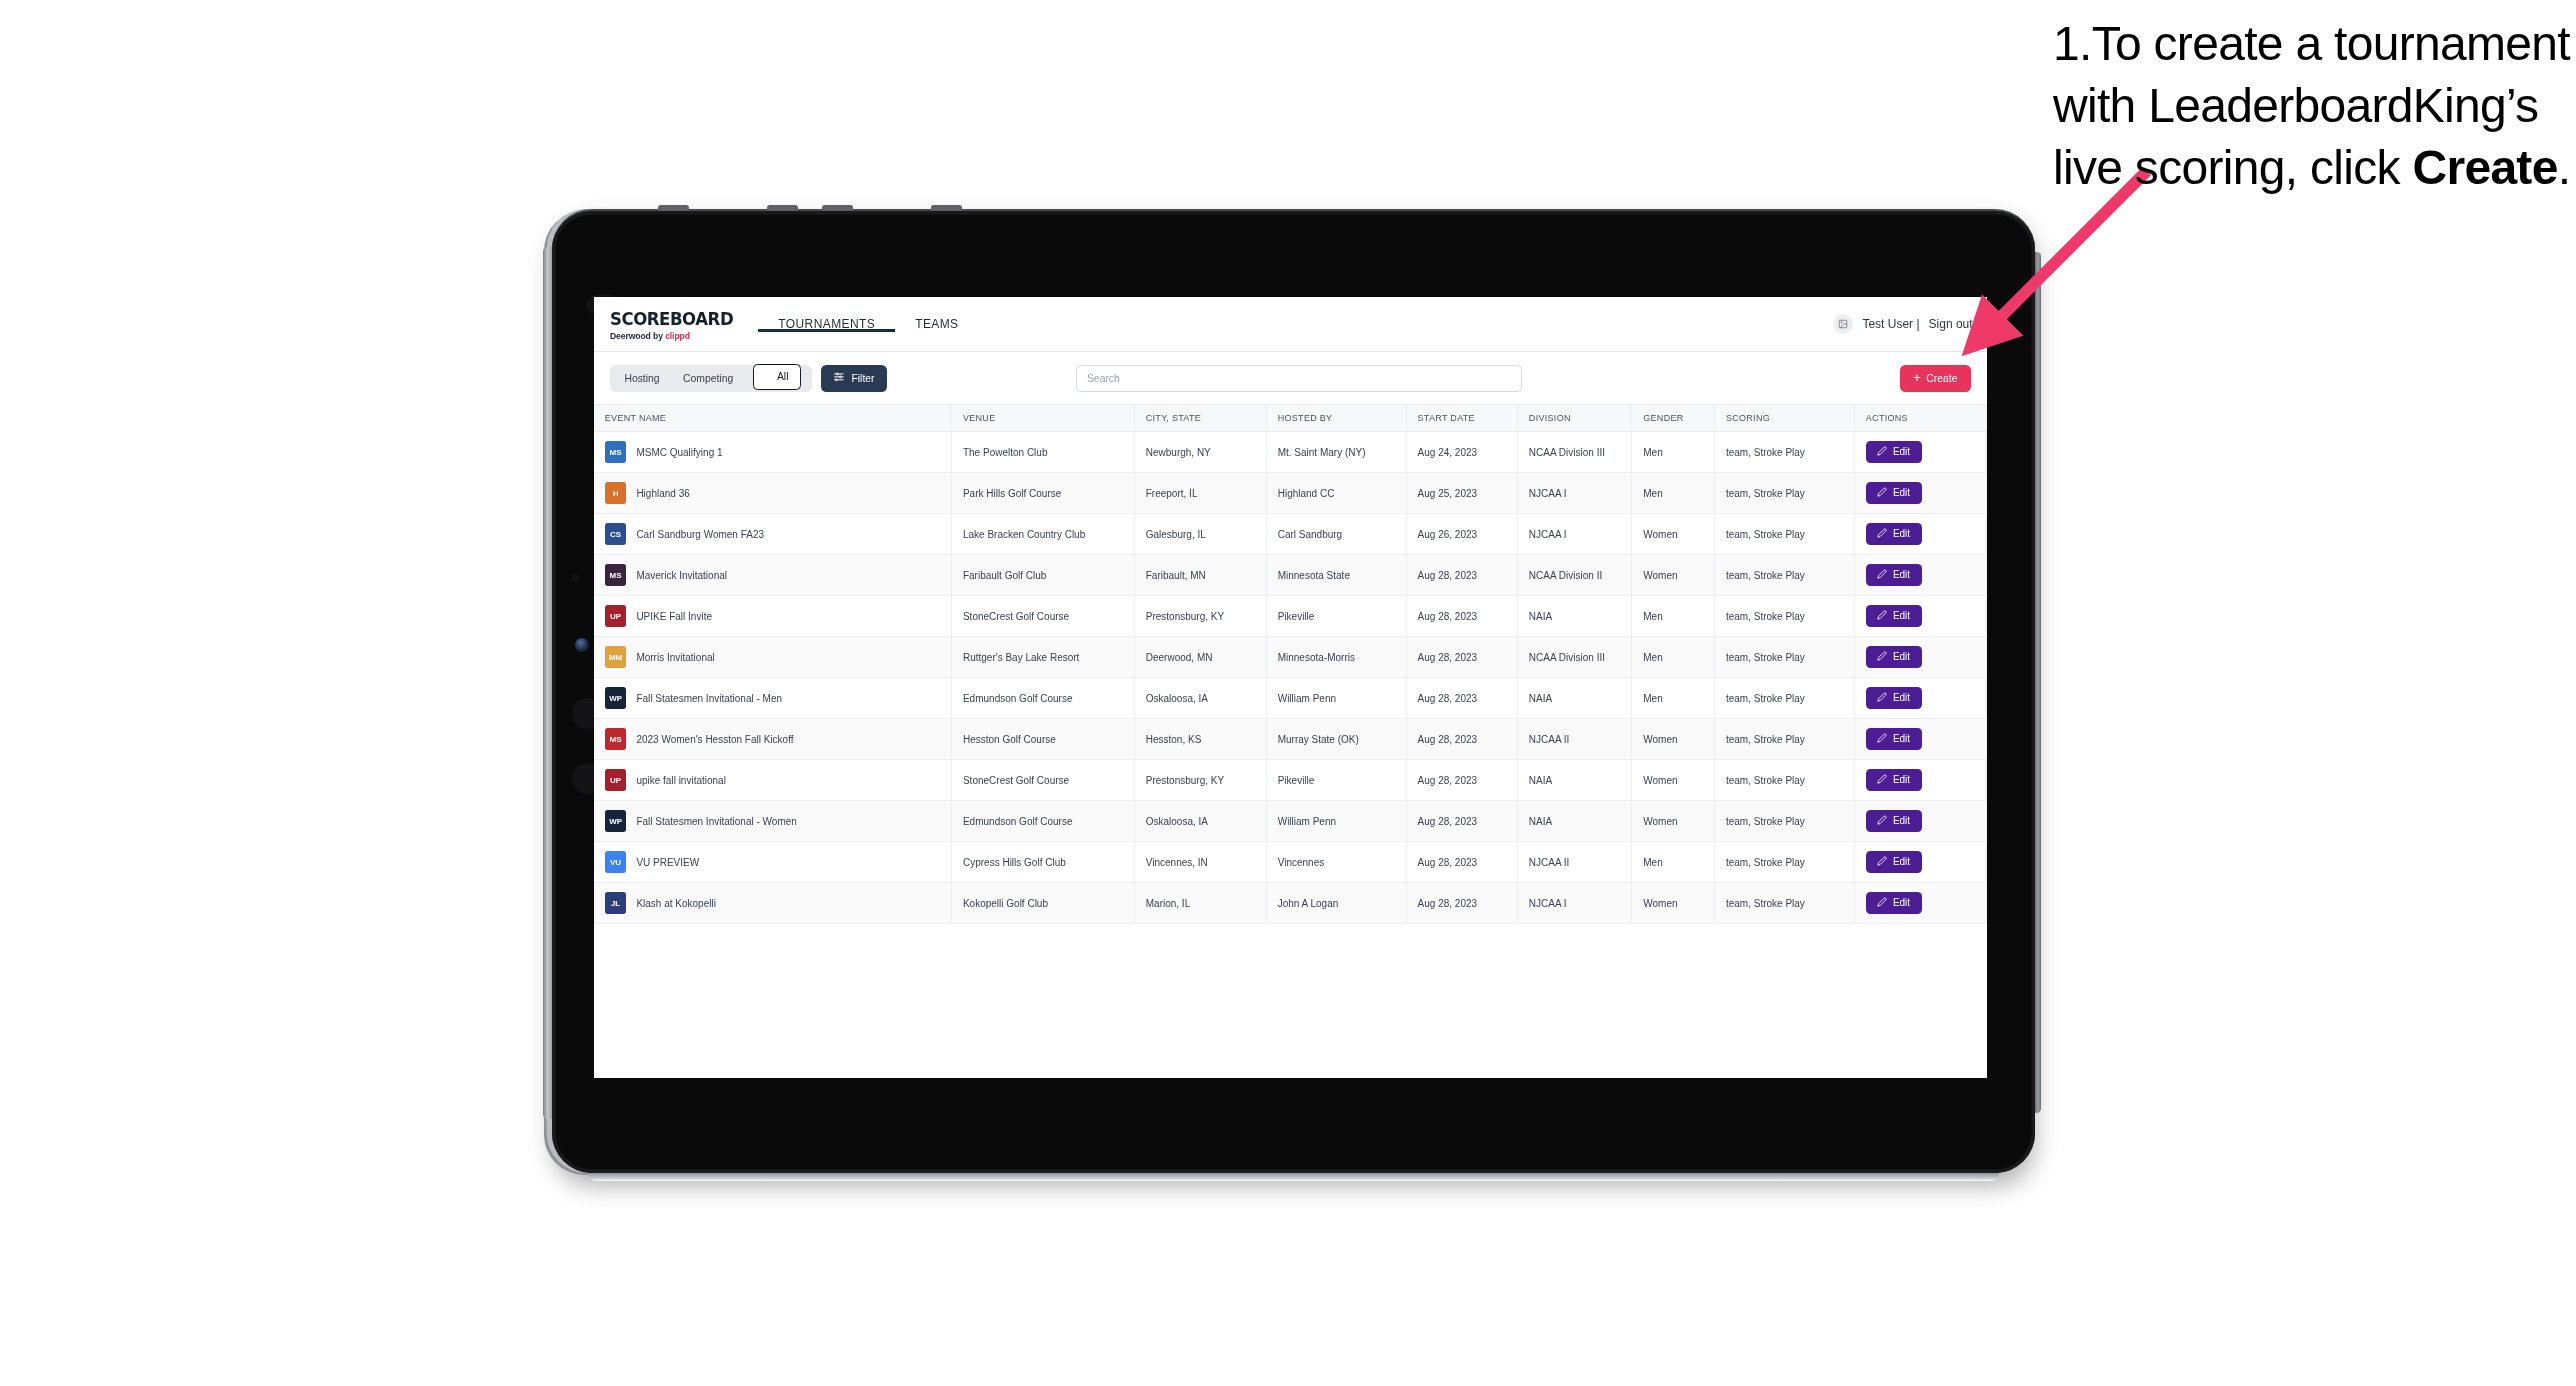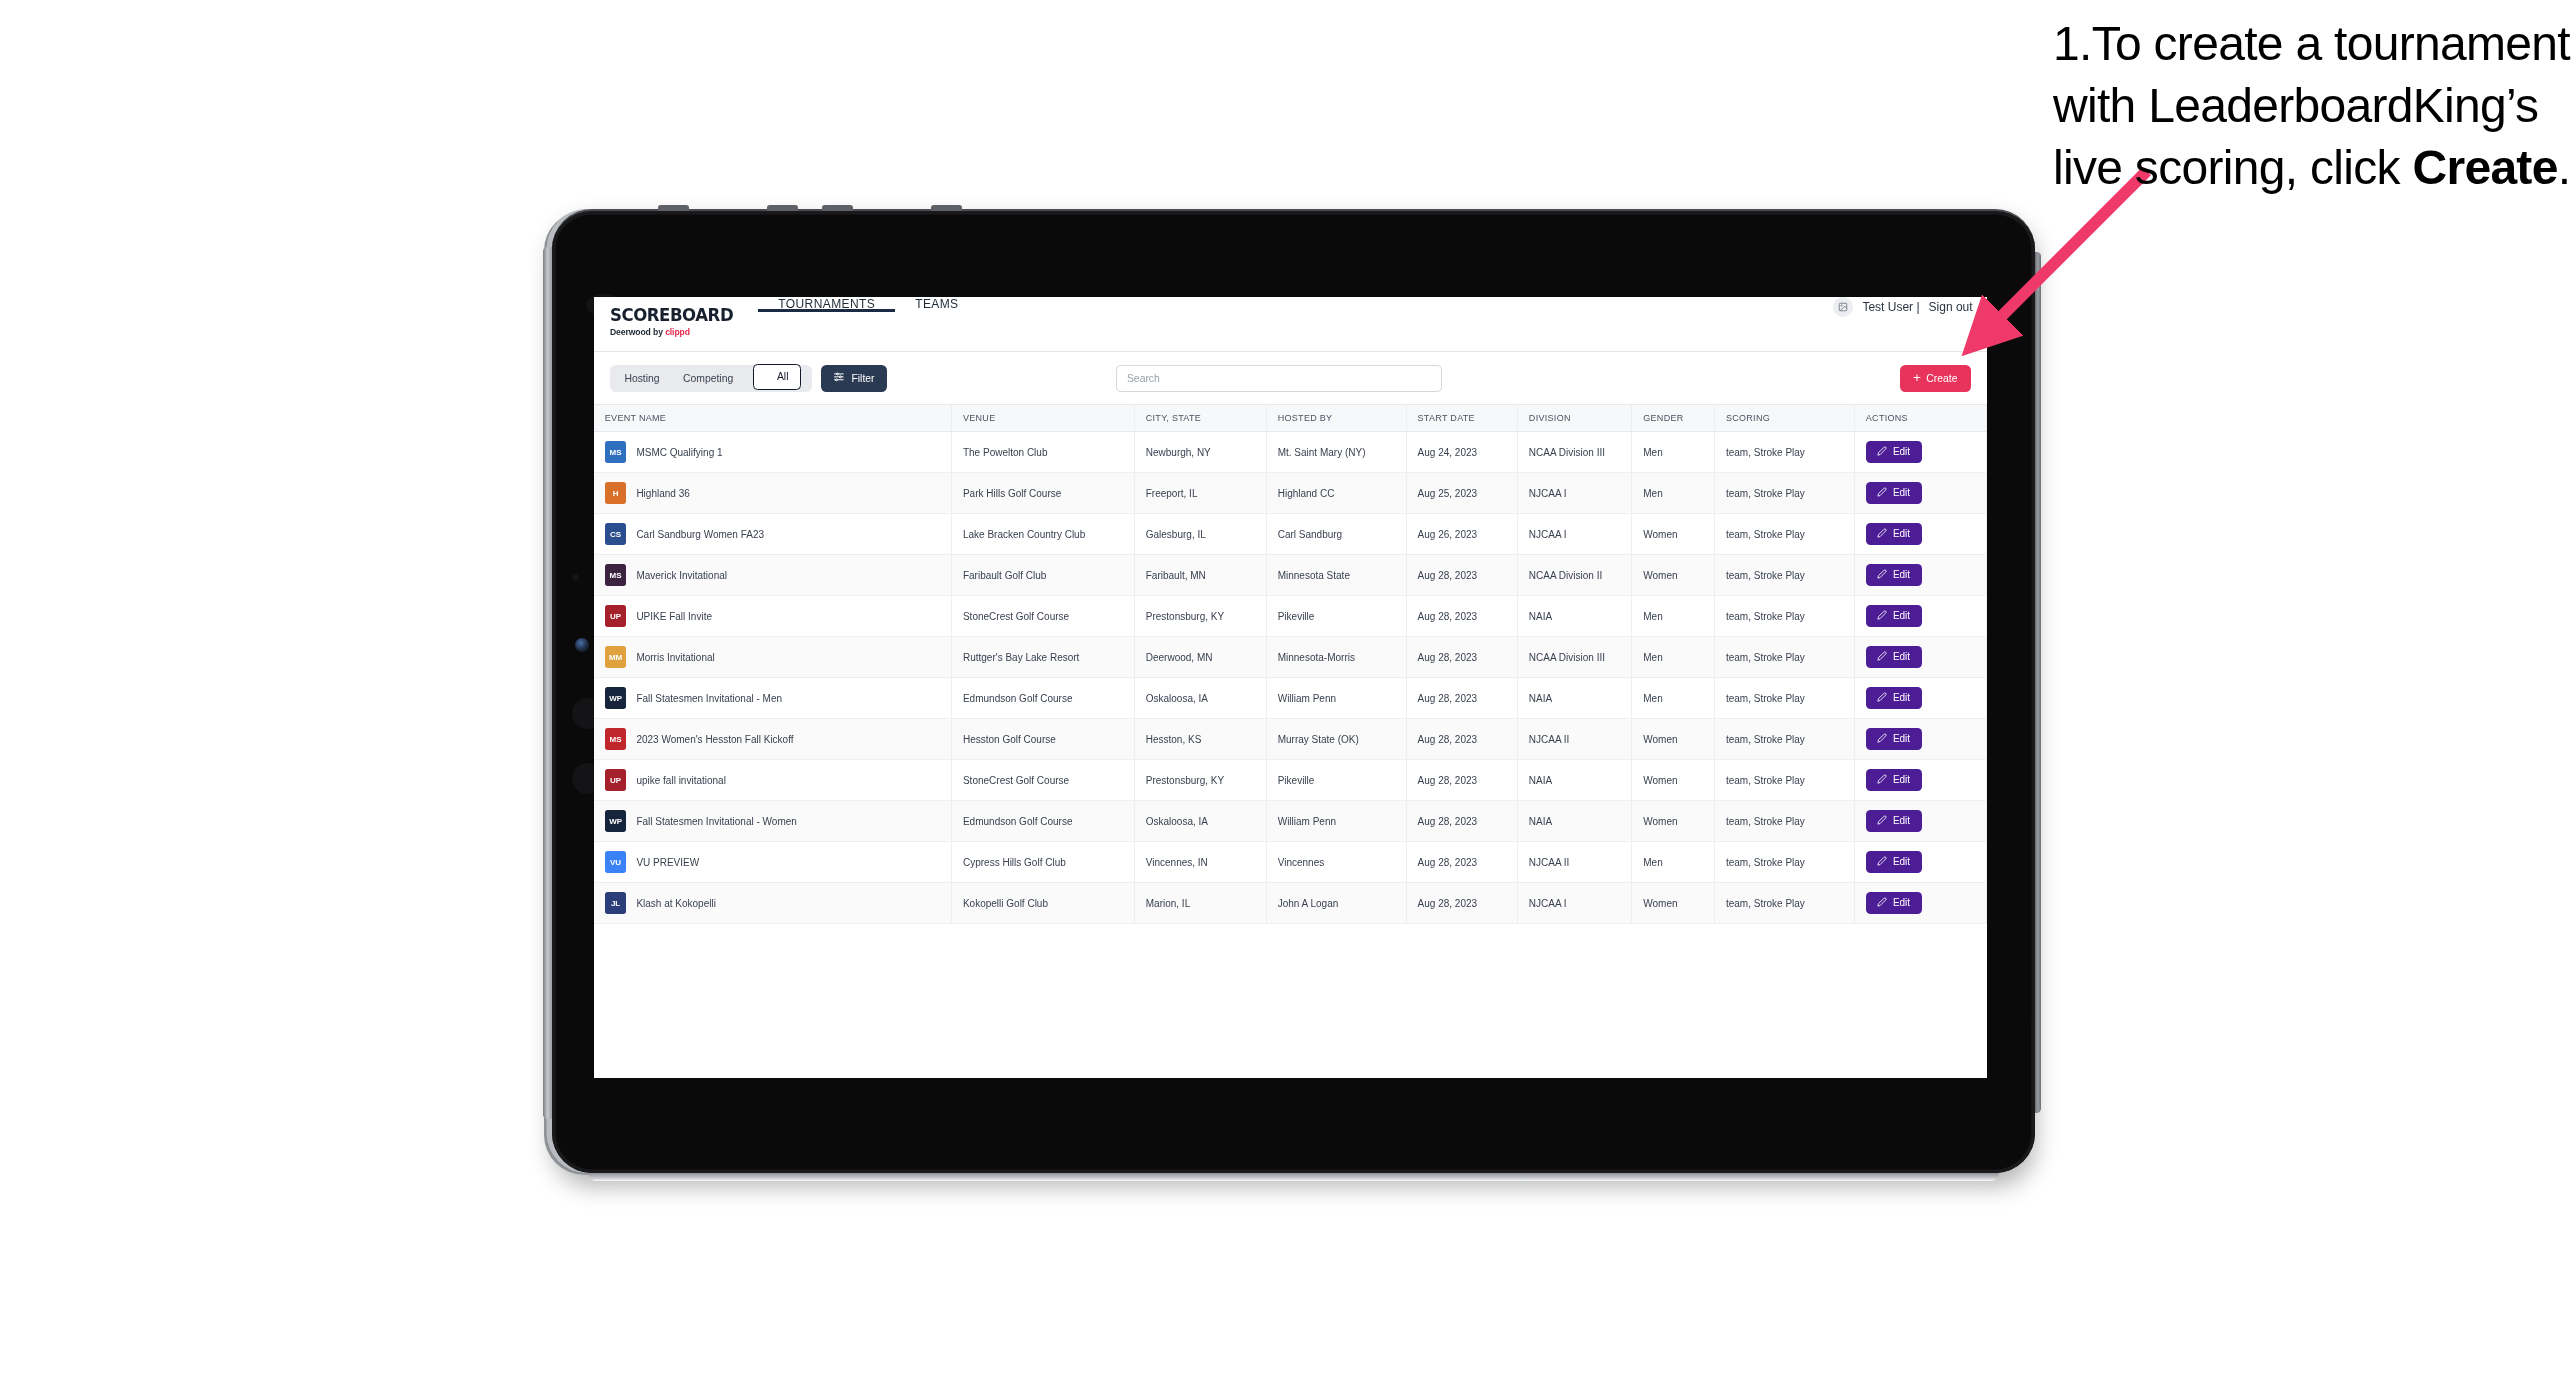--- a/index.html
+++ b/index.html
@@ -96,21 +96,21 @@
     height: 781px;
     background: #ffffff;
     overflow: hidden;
     box-shadow: 0 0 0 0.9px rgba(0,0,0,.12);
   }
 
   
   #app-topbar {
     height: 54px;
     display: flex;
-    align-items: flex-start;
+    align-items: center;
     background: #ffffff;
     border-bottom: 0.9px solid #e3e5e8;
     position: relative;
   }
   #brand-block {
     padding: 9px 14.4px 5.4px 16px;
     display: flex;
     flex-direction: column;
     justify-content: center;
     min-width: 133px;
@@ -215,21 +215,21 @@
     background: #2b3a53;
     color: #fff;
     border-radius: 5.4px;
     padding: 0 12.6px;
     font-size: 10.4px;
     cursor: pointer;
   }
   #search-wrap {
     margin-left: auto;
     margin-right: auto;
-    width: 326px;
+    width: 446px;
   }
   #search-input {
     width: 100%;
     height: 27px;
     box-sizing: border-box;
     border: 0.9px solid #d5d8dd;
     border-radius: 4.5px;
     padding: 0 10px;
     font-size: 10.4px;
     color: #303a48;

